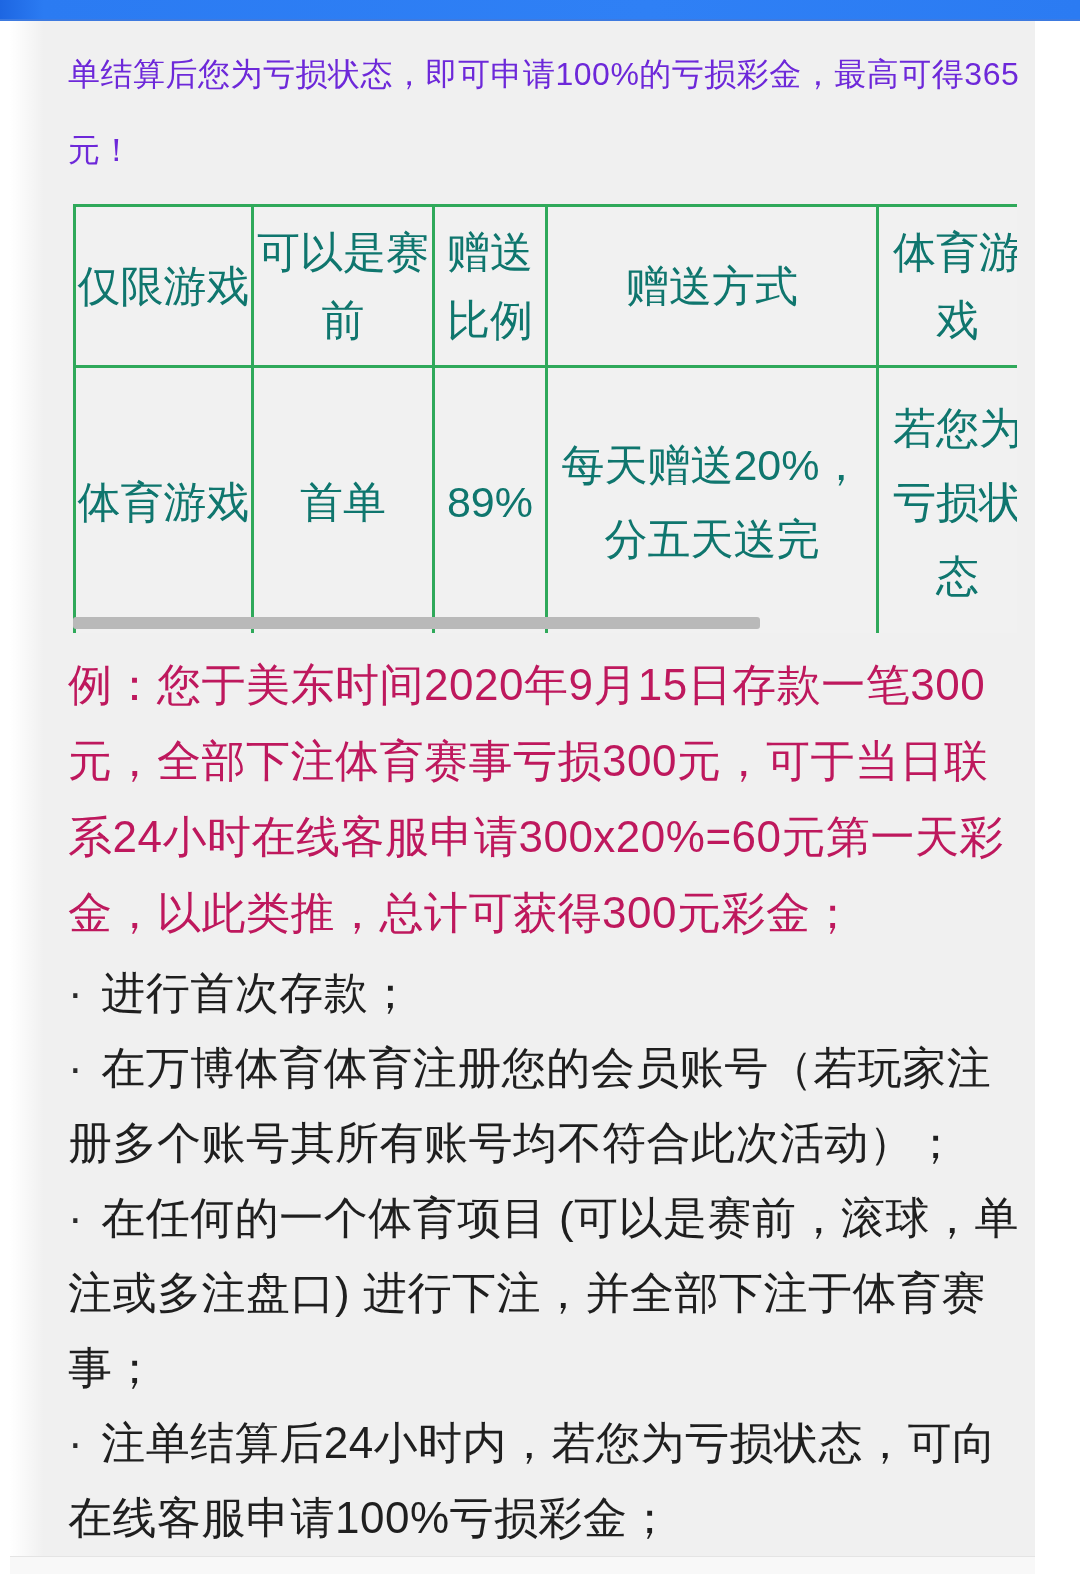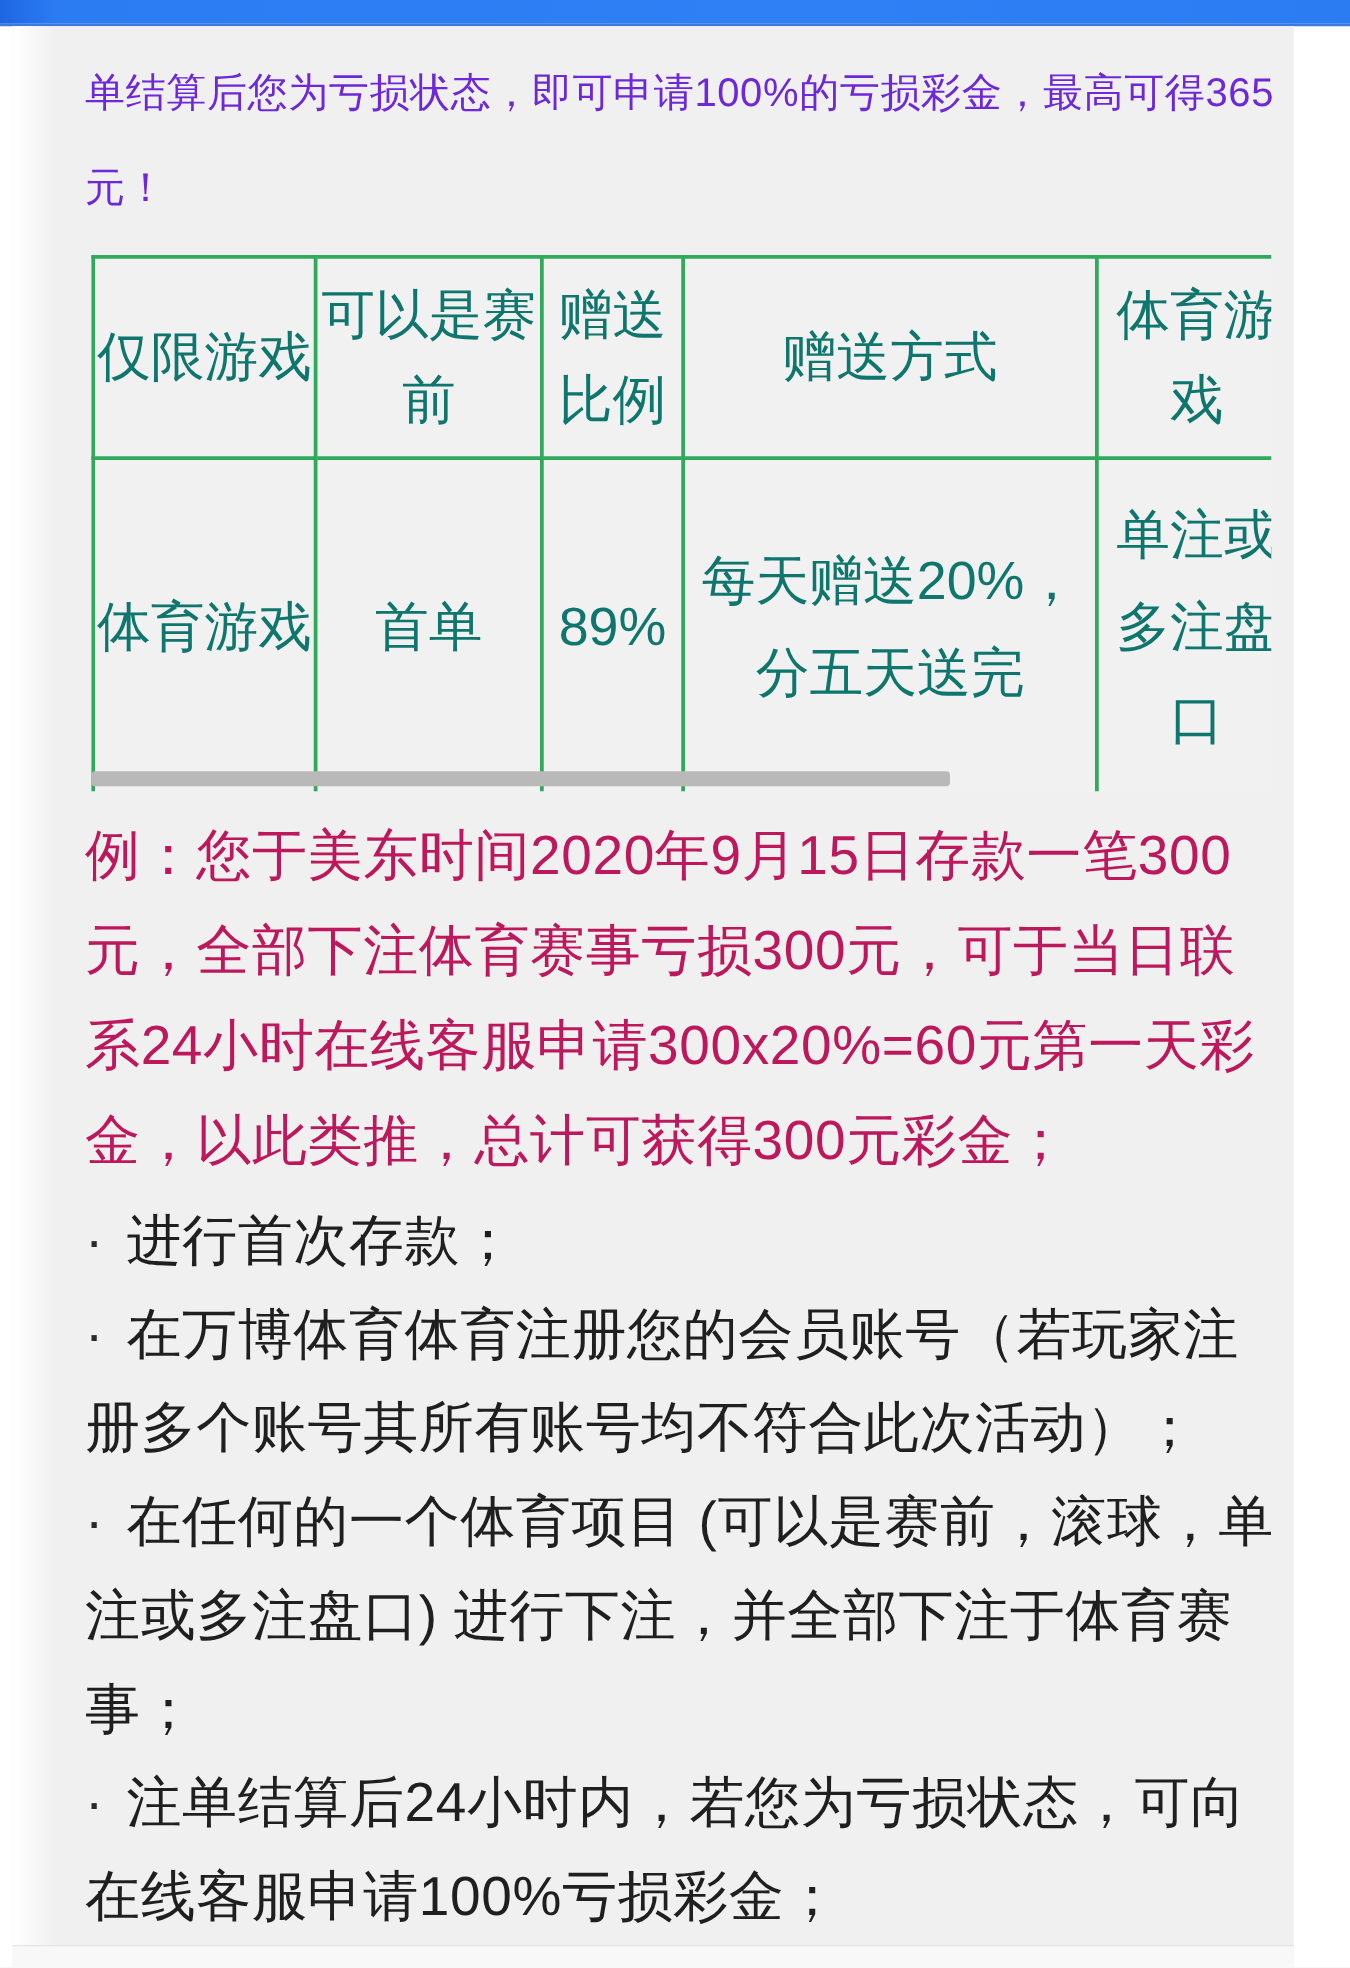--- a/index.html
+++ b/index.html
@@ -95,21 +95,21 @@
           <td>可以是赛前</td>
           <td>赠送比例</td>
           <td>赠送方式</td>
           <td>体育游戏</td>
         </tr>
         <tr class="data">
           <td class="nowrap">体育游戏</td>
           <td class="nowrap">首单</td>
           <td class="nowrap">89%</td>
           <td>每天赠送20%，分五天送完</td>
-          <td>单注或多注盘口</td>
+          <td>若您为亏损状态</td>
         </tr>
       </tbody>
         </table>
       <div class="scroll-thumb"></div>
     </div>
 
     <p class="example">例：您于美东时间2020年9月15日存款一笔300元，全部下注体育赛事亏损300元，可于当日联系24小时在线客服申请300x20%=60元第一天彩金，以此类推，总计可获得300元彩金；</p>
 
 
     <div class="bullets">

